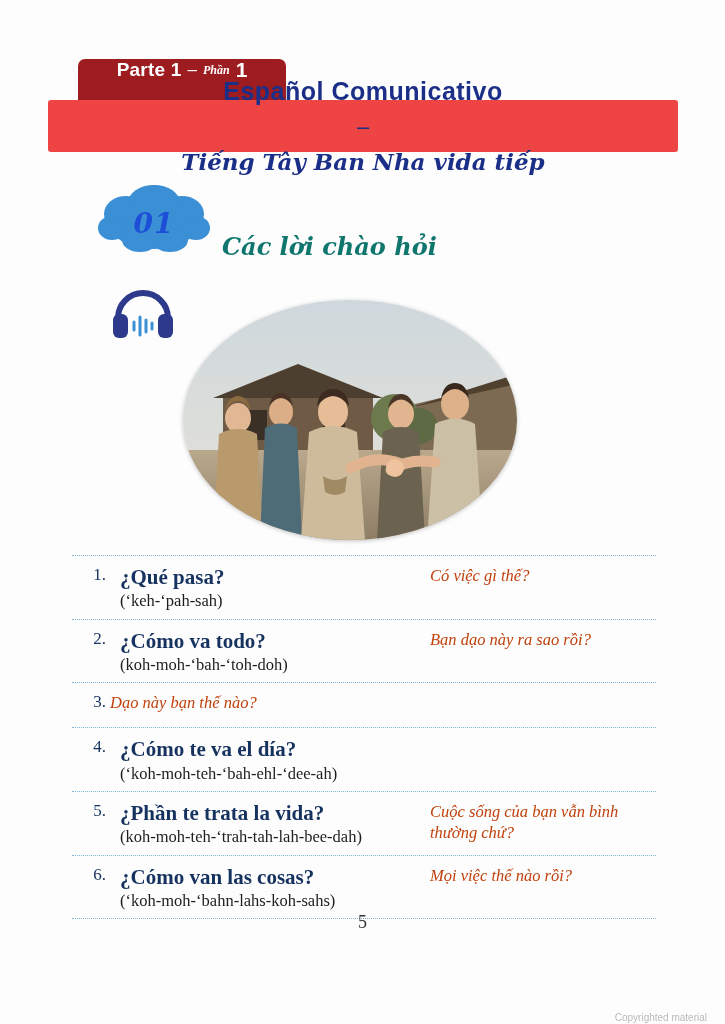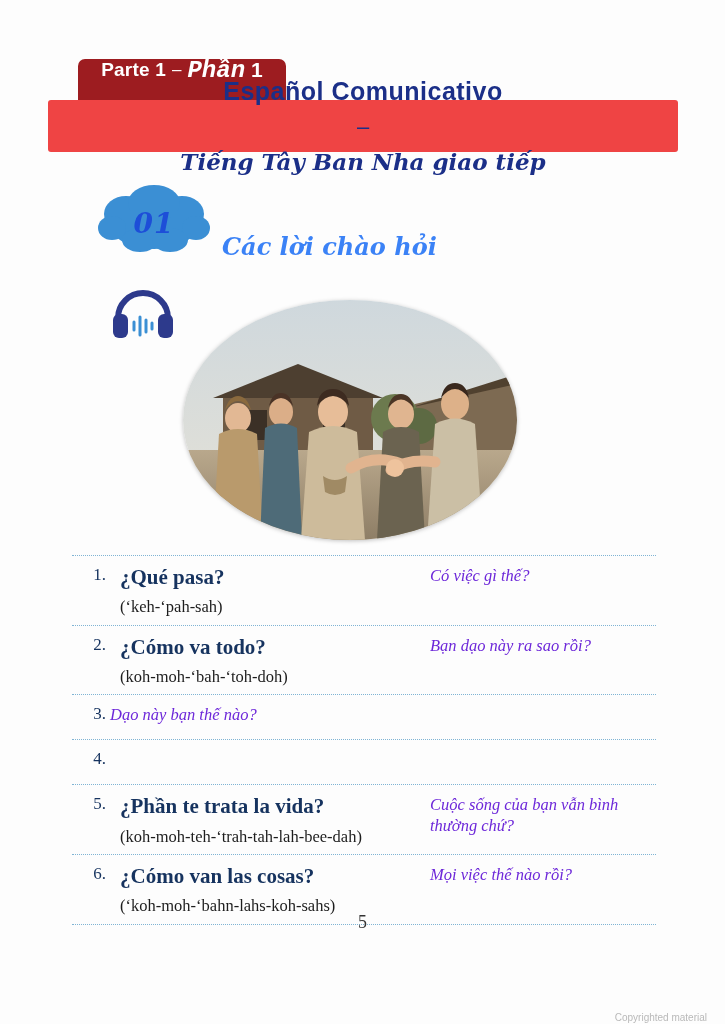--- a/index.html
+++ b/index.html
@@ -43,24 +43,24 @@
     font-family: "Liberation Sans", sans-serif;
     font-weight: bold;
     font-size: 19px;
     letter-spacing: .2px;
   }
   .part-tab .dash {
     font-family: "Liberation Sans", sans-serif;
     font-size: 17px;
   }
   .part-tab .t2 {
-    font-family: Liberation Mono, monospace;
+    font-family: Liberation Serif, serif;
     font-style: italic;
     font-weight: bold;
-    font-size: 24px;
+    font-size: 12px;
   }
   .part-tab .t3 {
     font-family: "Liberation Sans", sans-serif;
     font-weight: bold;
     font-size: 21px;
   }
 
   .title-band {
     position: absolute;
     left: 48px;
@@ -135,21 +135,21 @@
     letter-spacing: .3px;
   }
   .lesson-sub {
     position: absolute;
     left: 222px;
     top: 232px;
     font-family: "DejaVu Serif", serif;
     font-style: italic;
     font-weight: bold;
     font-size: 24px;
-    color: #3b82f6;
+    color: #0f766e;
   }
 
   
   .audio-icon {
     position: absolute;
     left: 110px;
     top: 288px;
     width: 66px;
     height: 52px;
   }
@@ -204,29 +204,29 @@
     font-weight: bold;
     font-size: 21px;
     color: #16335f;
     line-height: 1.25;
   }
   .es-col .phon {
     font-family: "Liberation Serif", serif;
     font-size: 16.5px;
     color: #1d1d1d;
     line-height: 1.3;
-    margin-top: 6px;
+    margin-top: 0;
   }
   .vn-col {
     flex: 1 1 auto;
     padding-left: 4px;
     font-family: "Liberation Serif", serif;
     font-style: italic;
     font-size: 16.5px;
-    color: #6d28d9;
+    color: #c2410c;
     line-height: 1.28;
     padding-top: 1px;
   }
 
   
   .page-num {
     position: absolute;
     left: 0;
     top: 912px;
     width: 725px;
@@ -252,21 +252,21 @@
   <div class="part-tab">
     <span class="t1">Parte 1</span>
     <span class="dash">–</span>
     <span class="t2">Phần</span>
     <span class="t3">1</span>
   </div>
 
   <div class="title-band">
     <span class="es">Español Comunicativo</span>
     <span class="sep">–</span>
-    <span class="vn">Tiếng Tây Ban Nha giao tiếp</span>
+    <span class="vn">Tiếng Tây Ban Nha vida tiếp</span>
   </div>
 
   <div class="cloud-wrap">
     <svg width="116" height="80" viewBox="0 0 116 80">
       <g fill="#3b8fd4">
         <ellipse cx="58" cy="44" rx="46" ry="27"></ellipse>
         <ellipse cx="30" cy="36" rx="22" ry="18"></ellipse>
         <ellipse cx="86" cy="36" rx="22" ry="18"></ellipse>
         <ellipse cx="58" cy="25" rx="26" ry="18"></ellipse>
         <ellipse cx="16" cy="50" rx="14" ry="12"></ellipse>
@@ -371,20 +371,24 @@
       <div class="vn-col">Bạn dạo này ra sao rồi?</div>
     </div>
 
     <div class="row">
       <div class="num">3.</div>
       <div class="vn-col">Dạo này bạn thế nào?</div>
     </div>
 
     <div class="row">
       <div class="num">4.</div>
+      <div class="es-col">
+        <div class="es-text">¿Cómo te va el día?</div>
+        <div class="phon">(‘koh-moh-teh-‘bah-ehl-‘dee-ah)</div>
+      </div>
     </div>
 
     <div class="row">
       <div class="num">5.</div>
       <div class="es-col">
         <div class="es-text">¿Phần te trata la vida?</div>
         <div class="phon">(koh-moh-teh-‘trah-tah-lah-bee-dah)</div>
       </div>
       <div class="vn-col">Cuộc sống của bạn vẫn bình thường chứ?</div>
     </div>

